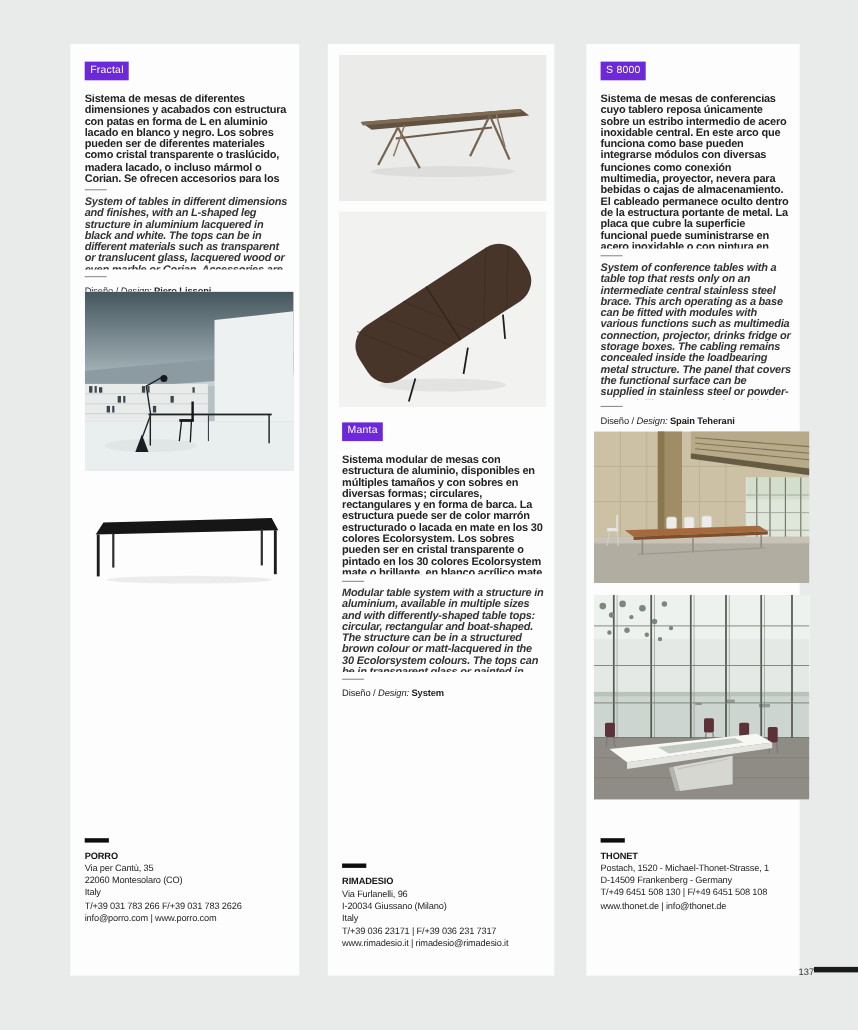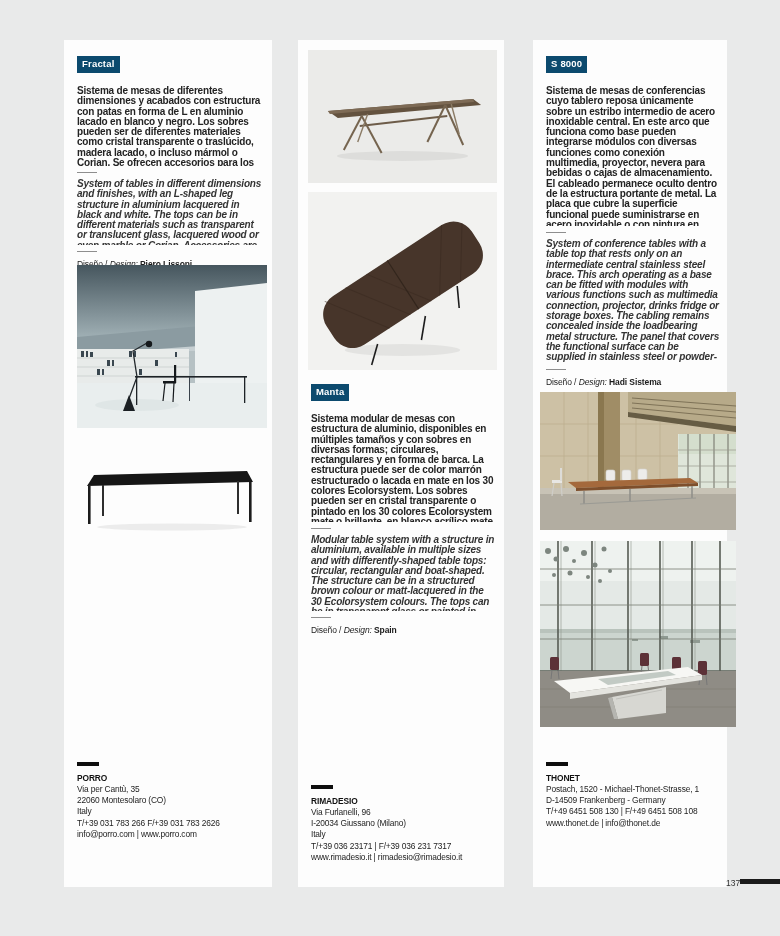--- a/index.html
+++ b/index.html
@@ -8,22 +8,22 @@
     background:#e9eaea;
     font-family:"Liberation Sans", sans-serif;
     -webkit-font-smoothing:antialiased;
     overflow:hidden;
   }
   .col{
     position:absolute;top:40px;height:847px;background:#fdfdfd;
   }
   .textgroup{position:absolute;left:0;right:0;z-index:1;}
   .badge{
-    display:inline-block;margin-left:13px;background:#0c4a6e;color:#ffffff;
-    font-weight:bold;font-size:9.5px;line-height:10px;padding:3px 5px 4px;letter-spacing:.2px;
+    display:inline-block;margin-left:13px;background:#6d28d9;color:#ffffff;
+    font-weight:normal;font-size:9.5px;line-height:10px;padding:3px 5px 4px;letter-spacing:.2px;
   }
   p.es,p.en{
     font-size:10px;line-height:10.3px;letter-spacing:-0.2px;color:#232323;
     margin:13px 0 0 0;padding:0 8px 0 13px;overflow:hidden;font-weight:bold;
   }
   p.en{font-style:italic;color:#333;}
   .divider{
     width:20px;border-top:1px solid #8e8e8e;margin:6px 0 0 13px;height:0;
   }
   p.design{
@@ -162,42 +162,42 @@
       <line x1="150" y1="94" x2="152" y2="116" stroke="#1c1c1c" stroke-width="1.6"></line>
     </svg>
   </figure>
 
   <div class="textgroup" style="top:341px;">
     <span class="badge">Manta</span>
     <p class="es" style="height:108px;">Sistema modular de mesas con estructura de aluminio, disponibles en múltiples tamaños y con sobres en diversas formas; circulares, rectangulares y en forma de barca. La estructura puede ser de color marrón estructurado o lacada en mate en los 30 colores Ecolorsystem. Los sobres pueden ser en cristal transparente o pintado en los 30 colores Ecolorsystem mate o brillante, en blanco acrílico mate o roble.</p>
     <div class="divider"></div>
     <p class="en" style="height:76px;margin-top:6px;">Modular table system with a structure in aluminium, available in multiple sizes and with differently-shaped table tops: circular, rectangular and boat-shaped. The structure can be in a structured brown colour or matt-lacquered in the 30 Ecolorsystem colours. The tops can be in transparent glass or painted in matt or gloss in the 30 Ecolorsystem colours, in matt acrylic white or oak.</p>
     <div class="divider"></div>
-    <p class="design"><span>Diseño / </span><span class="dw">Design: </span><b>Spain</b></p>
+    <p class="design"><span>Diseño / </span><span class="dw">Design: </span><b>System</b></p>
   </div>
 
   <div class="contact" style="top:745px;">
     <div class="rule"></div>
     <div class="cname">RIMADESIO</div>
     <div class="cline">Via Furlanelli, 96</div>
     <div class="cline">I-20034 Giussano (Milano)</div>
     <div class="cline">Italy</div>
     <div class="cline">T/+39 036 23171 | F/+39 036 231 7317</div>
     <div class="cline">www.rimadesio.it | rimadesio@rimadesio.it</div>
   </div>
 </section>
 
 <section class="col" style="left:533px;width:194px;">
   <div class="textgroup" style="top:13px;">
     <span class="badge">S 8000</span>
     <p class="es" style="height:140px;">Sistema de mesas de conferencias cuyo tablero reposa únicamente sobre un estribo intermedio de acero inoxidable central. En este arco que funciona como base pueden integrarse módulos con diversas funciones como conexión multimedia, proyector, nevera para bebidas o cajas de almacenamiento. El cableado permanece oculto dentro de la estructura portante de metal. La placa que cubre la superficie funcional puede suministrarse en acero inoxidable o con pintura en polvo. El tablero se ofrece en múltiples acabados como el cerezo negro, haya, arce o lacado en blanco y negro. Disponible en cinco tamaños diferentes.</p>
     <div class="divider"></div>
     <p class="en" style="height:124px;margin-top:6px;">System of conference tables with a table top that rests only on an intermediate central stainless steel brace. This arch operating as a base can be fitted with modules with various functions such as multimedia connection, projector, drinks fridge or storage boxes. The cabling remains concealed inside the loadbearing metal structure. The panel that covers the functional surface can be supplied in stainless steel or powder-painted. The top comes in multiple finishes such as black cherry, beech, maple or lacquered in black and white. Available in five different sizes.</p>
     <div class="divider"></div>
-    <p class="design"><span>Diseño / </span><span class="dw">Design: </span><b>Hadi Sistema</b></p>
+    <p class="design"><span>Diseño / </span><span class="dw">Design: </span><b>Spain Teherani</b></p>
   </div>
 
   <figure class="photo" style="top:352px;left:7px;width:196px;height:138px;">
     <svg viewBox="0 0 196 138" preserveAspectRatio="none">
       <rect width="196" height="138" fill="#cdc1a5"></rect>
       <g stroke="#bcae8f" stroke-width="0.8">
         <line x1="24" y1="0" x2="24" y2="96"></line>
           <line x1="48" y1="0" x2="48" y2="96"></line>
         <line x1="96" y1="24" x2="96" y2="96"></line>
           <line x1="120" y1="30" x2="120" y2="96"></line>

